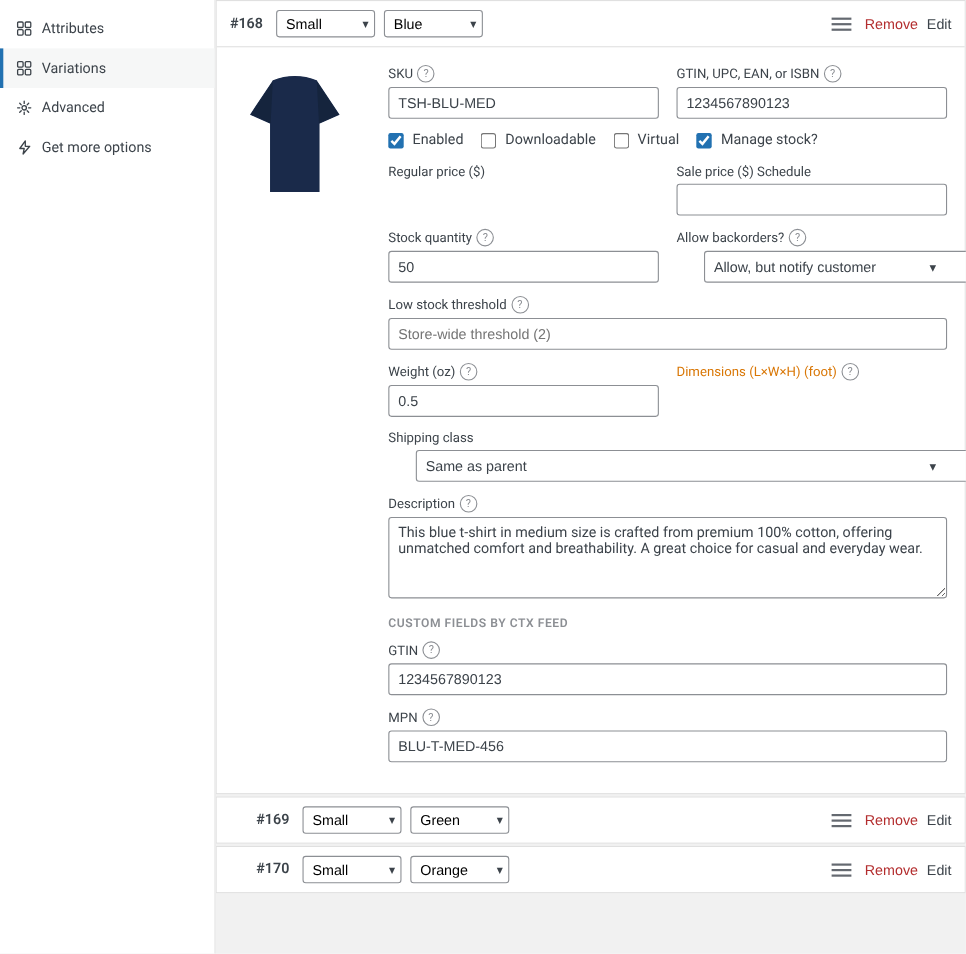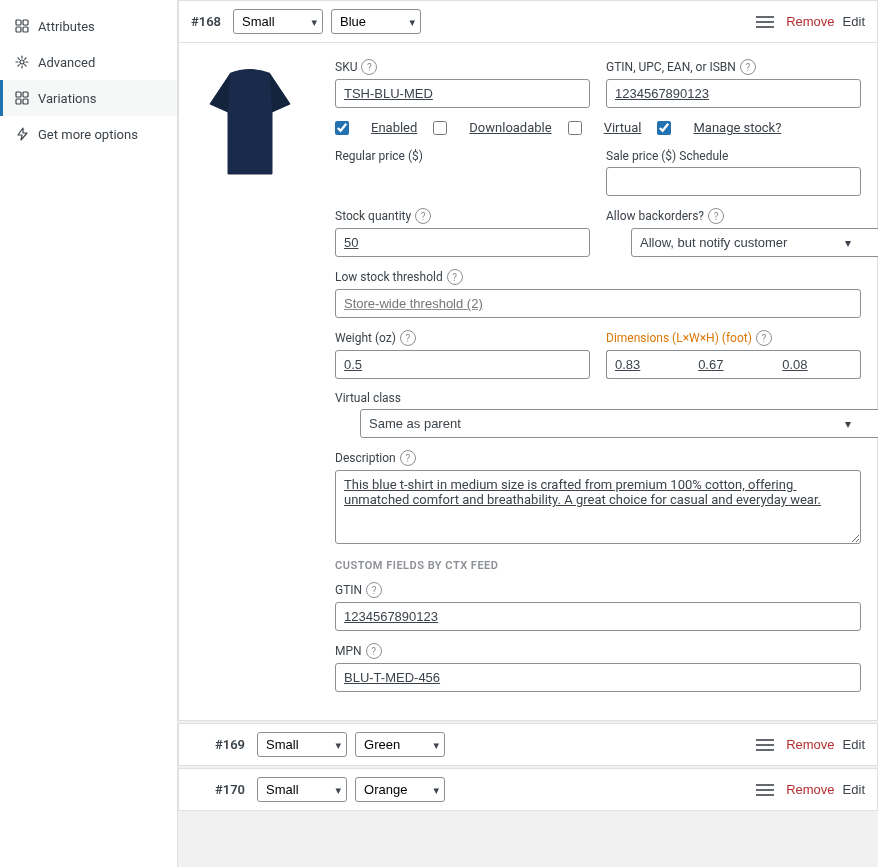--- a/index.html
+++ b/index.html
@@ -1,21 +1,21 @@
 <!DOCTYPE html>
 <html><head>
   <meta charset="utf-8">
   <style>
     * { box-sizing: border-box; margin: 0; padding: 0; }
     body { font-family: -apple-system, BlinkMacSystemFont, "Segoe UI", Roboto, sans-serif; font-size: 13px; background: #f1f1f1; color: #3c434a; }
 
     .layout { display: flex; min-height: 867px; }
 
     
-    .sidebar { width: 178px; background: #fff; border-right: 1px solid #e0e0e0; padding-top: 8px; flex-shrink: 0; }
+    .sidebar { width: 196px; background: #fff; border-right: 1px solid #e0e0e0; padding-top: 8px; flex-shrink: 0; }
     .sidebar-item { display: flex; align-items: center; gap: 8px; padding: 10px 14px; cursor: pointer; font-size: 13px; color: #3c434a; }
     .sidebar-item.active { background: #f6f7f7; border-left: 3px solid #2271b1; padding-left: 11px; }
     .sidebar-icon { width: 16px; height: 16px; display: inline-flex; align-items: center; justify-content: center; color: #3c434a; flex-shrink: 0; }
 
     
     .main { flex: 1; padding: 0; background: #f1f1f1; }
 
     
     .variation-block { background: #fff; border: 1px solid #e0e0e0; margin-bottom: 2px; }
     .variation-header { display: flex; align-items: center; padding: 8px 12px; gap: 8px; border-bottom: 1px solid #e0e0e0; }
@@ -37,28 +37,28 @@
     .variation-fields { flex: 1; }
 
     
     .field-row { display: flex; gap: 16px; margin-bottom: 12px; }
     .field-group { flex: 1; }
     .field-group.full { flex: 1 1 100%; }
     .field-label { font-size: 12px; color: #3c434a; margin-bottom: 4px; display: flex; align-items: center; gap: 4px; }
     .field-label.orange { color: #d97706; }
     .help-icon { width: 16px; height: 16px; border-radius: 50%; border: 1px solid #8c8f94; display: inline-flex; align-items: center; justify-content: center; font-size: 10px; color: #8c8f94; cursor: pointer; flex-shrink: 0; }
     input[type="text"], input[type="number"], textarea {
-      width: 100%; border: 1px solid #8c8f94; border-radius: 3px; padding: 6px 8px; font-size: 13px; color: #3c434a; background: #fff; text-decoration: underline;
+      width: 100%; border: 1px solid #8c8f94; border-radius: 3px; padding: 6px 8px; font-size: 13px; color: #3c434a; background: #fff;
     }
     input.placeholder { color: #8c8f94; }
     textarea { resize: vertical; min-height: 70px; font-family: inherit; }
 
     
     .checkboxes-row { display: flex; align-items: center; gap: 16px; margin-bottom: 14px; font-size: 13px; }
-    .checkbox-wrap { display: flex; align-items: center; gap: 22px; text-decoration: underline; }
+    .checkbox-wrap { display: flex; align-items: center; gap: 8px; }
     input[type="checkbox"] { width: 14px; height: 14px; cursor: pointer; accent-color: #2271b1; }
 
     
     .field-select { width: 100%; border: 1px solid #8c8f94; border-radius: 3px; padding: 6px 28px 6px 8px; font-size: 13px; background: #fff; appearance: none; cursor: pointer; color: #3c434a; margin-left: 25px; }
     .select-full-wrap { position: relative; }
     .select-full-wrap::after { content: "▾"; position: absolute; right: 10px; top: 50%; transform: translateY(-50%); pointer-events: none; font-size: 12px; color: #3c434a; }
 
     
     .dim-inputs { display: flex; gap: 0; }
     .dim-inputs input { border-radius: 0; border-right: none; }
@@ -85,39 +85,39 @@
       <span class="sidebar-icon">
         <svg width="14" height="14" viewBox="0 0 14 14" fill="none">
           <rect x="1" y="1" width="5" height="5" rx="1" stroke="#3c434a" stroke-width="1.2"></rect>
           <rect x="8" y="1" width="5" height="5" rx="1" stroke="#3c434a" stroke-width="1.2"></rect>
           <rect x="1" y="8" width="5" height="5" rx="1" stroke="#3c434a" stroke-width="1.2"></rect>
           <rect x="8" y="8" width="5" height="5" rx="1" stroke="#3c434a" stroke-width="1.2"></rect>
         </svg>
       </span>
       <span>Attributes</span>
     </div>
-    <div class="sidebar-item">
-      <span class="sidebar-icon">
-        <svg width="14" height="14" viewBox="0 0 14 14" fill="none">
-          <circle cx="7" cy="7" r="2" stroke="#3c434a" stroke-width="1.2"></circle>
-          <path d="M7 1v2M7 11v2M1 7h2M11 7h2M2.93 2.93l1.41 1.41M9.66 9.66l1.41 1.41M2.93 11.07l1.41-1.41M9.66 4.34l1.41-1.41" stroke="#3c434a" stroke-width="1.2" stroke-linecap="round"></path>
-        </svg>
-      </span>
-      <span>Advanced</span>
-    </div>
     <div class="sidebar-item active">
       <span class="sidebar-icon">
         <svg width="14" height="14" viewBox="0 0 14 14" fill="none">
           <rect x="1" y="1" width="5" height="5" rx="1" stroke="#3c434a" stroke-width="1.2"></rect>
           <rect x="8" y="1" width="5" height="5" rx="1" stroke="#3c434a" stroke-width="1.2"></rect>
           <rect x="1" y="8" width="5" height="5" rx="1" stroke="#3c434a" stroke-width="1.2"></rect>
           <rect x="8" y="8" width="5" height="5" rx="1" stroke="#3c434a" stroke-width="1.2"></rect>
         </svg>
       </span>
       <span>Variations</span>
+    </div>
+    <div class="sidebar-item">
+      <span class="sidebar-icon">
+        <svg width="14" height="14" viewBox="0 0 14 14" fill="none">
+          <circle cx="7" cy="7" r="2" stroke="#3c434a" stroke-width="1.2"></circle>
+          <path d="M7 1v2M7 11v2M1 7h2M11 7h2M2.93 2.93l1.41 1.41M9.66 9.66l1.41 1.41M2.93 11.07l1.41-1.41M9.66 4.34l1.41-1.41" stroke="#3c434a" stroke-width="1.2" stroke-linecap="round"></path>
+        </svg>
+      </span>
+      <span>Advanced</span>
     </div>
     <div class="sidebar-item">
       <span class="sidebar-icon">
         <svg width="14" height="14" viewBox="0 0 14 14" fill="none">
           <path d="M8 1L3 8h4l-1 5 6-7H8L8 1z" stroke="#3c434a" stroke-width="1.2" stroke-linejoin="round"></path>
         </svg>
       </span>
       <span>Get more options</span>
     </div>
   </div>
@@ -250,31 +250,26 @@
                   <span>Weight (oz)</span>
                   <span class="help-icon">?</span>
                 </div>
                 <input type="text" value="0.5" style="">
               </div>
               <div class="field-group">
                 <div class="field-label orange">
                   <span>Dimensions (L×W×H) (foot)</span>
                   <span class="help-icon">?</span>
                 </div>
-                <div class="dim-inputs">
-                  <input type="text" value="0.83" style="width: 33%;">
-                  <input type="text" value="0.67" style="width: 33%; border-left: none;">
-                  <input type="text" value="0.08" style="width: 34%; border-left: none;">
-                </div>
-              </div>
-            </div>
-
-            <div class="field-row">
-              <div class="field-group full">
-                <div class="field-label">Virtual class</div>
+              </div>
+            </div>
+
+            <div class="field-row">
+              <div class="field-group full">
+                <div class="field-label">Shipping class</div>
                 <div class="select-full-wrap">
                   <select class="field-select">
                     <option selected="">Same as parent</option>
                     <option>No shipping class</option>
                   </select>
                 </div>
               </div>
             </div>
 
             <div class="field-row">

